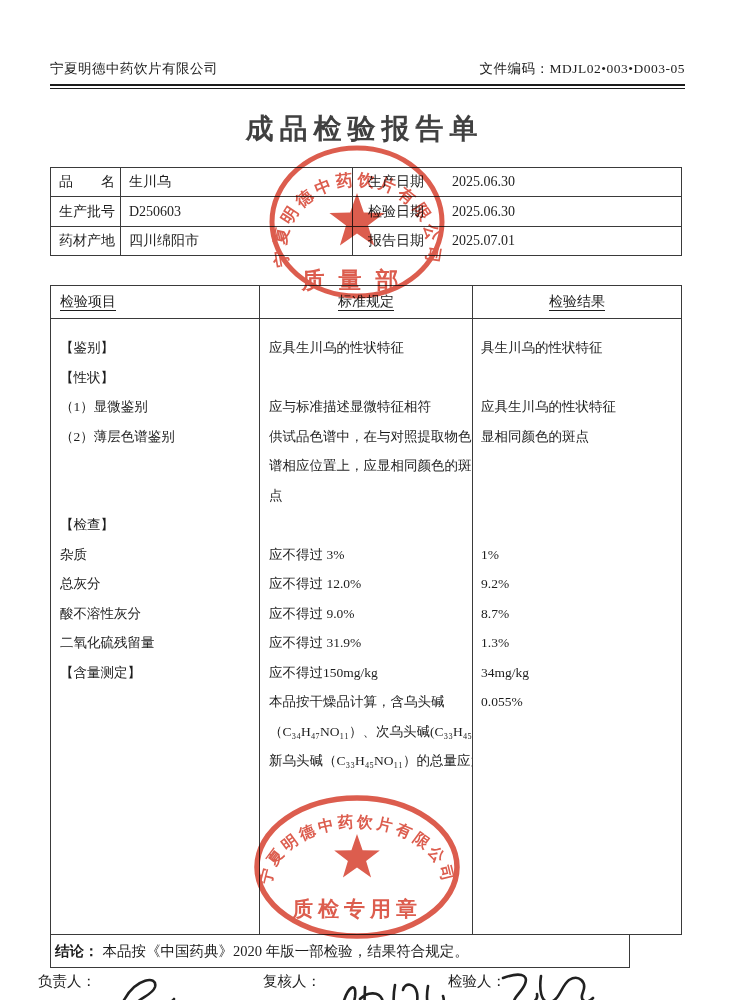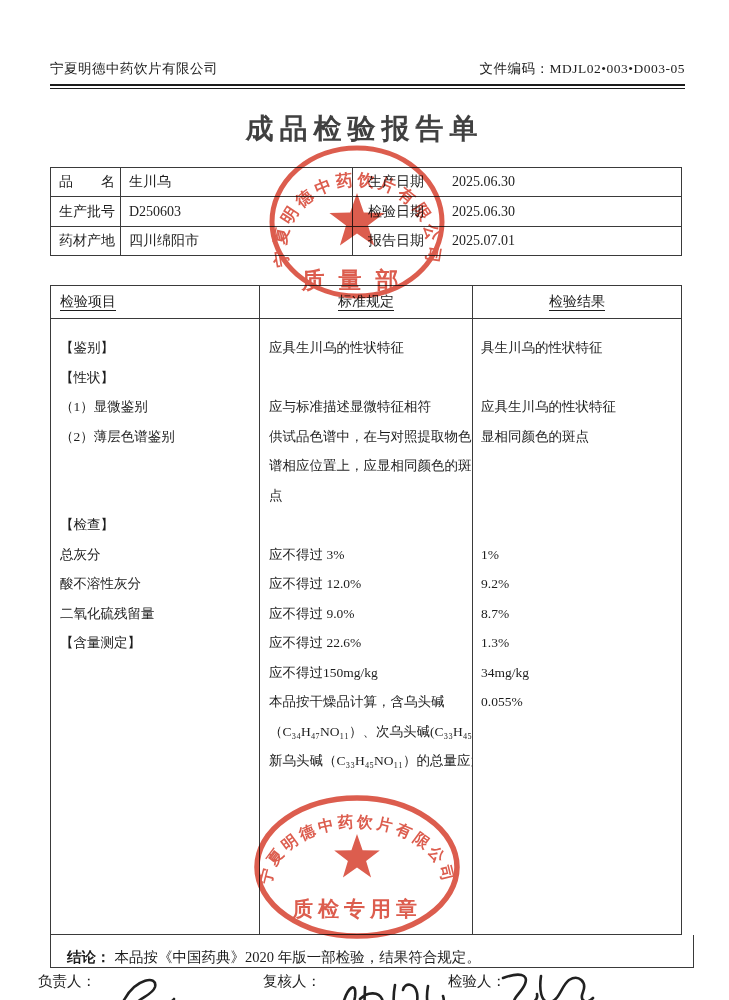--- a/index.html
+++ b/index.html
@@ -60,23 +60,23 @@
     display:flex;
   }
   .col { box-sizing:border-box; padding-top:14px; overflow:hidden; }
   .col-items     { width:209px; border-right:1.6px solid #3a3a3a; padding-left:9px; }
   .col-standards { width:213px; border-right:1.6px solid #3a3a3a; padding-left:9px; }
   .col-results   { flex:1; padding-left:8px; }
   .tline { height:29.5px; line-height:29.5px; font-size:13.5px; white-space:nowrap; }
 
   
   .conclusion-row {
-    position:absolute; left:50px; top:903px; width:644px; height:33px;
+    position:absolute; left:50px; top:903px; width:580px; height:33px;
     border:1.6px solid #3a3a3a; border-top:none; box-sizing:border-box;
-    display:flex; align-items:flex-end; padding-left:16px; font-size:14.5px;
+    display:flex; align-items:center; padding-left:4px; font-size:14.5px;
     white-space:nowrap;
   }
   .conclusion-label { font-weight:bold; margin-right:4px; }
 
   
   .signoff { position:absolute; left:0; top:936px; width:729px; height:64px; font-size:14.5px; }
   .sig-label { position:absolute; top:4px; white-space:nowrap; }
   .lbl-resp { left:38px; }
   .lbl-rev  { left:263px; }
   .lbl-insp { left:448px; }
@@ -146,40 +146,41 @@
 
   <div class="main-body">
     <div class="col col-items" id="col0">
         <div class="tline">【鉴别】</div>
         <div class="tline">【性状】</div>
         <div class="tline">（1）显微鉴别</div>
         <div class="tline">（2）薄层色谱鉴别</div>
         <div class="tline"></div>
         <div class="tline"></div>
         <div class="tline">【检查】</div>
+        <div class="tline">杂质</div>
         <div class="tline">总灰分</div>
         <div class="tline">酸不溶性灰分</div>
         <div class="tline">二氧化硫残留量</div>
         <div class="tline">【含量测定】</div>
         <div class="tline"></div>
         <div class="tline"></div>
         <div class="tline"></div>
       </div>
     <div class="col col-standards" id="col1">
         <div class="tline">应具生川乌的性状特征</div>
         <div class="tline"></div>
         <div class="tline">应与标准描述显微特征相符</div>
         <div class="tline">供试品色谱中，在与对照提取物色</div>
         <div class="tline">谱相应位置上，应显相同颜色的斑</div>
         <div class="tline">点</div>
         <div class="tline"></div>
         <div class="tline">应不得过 3%</div>
         <div class="tline">应不得过 12.0%</div>
         <div class="tline">应不得过 9.0%</div>
-        <div class="tline">应不得过 22.6%</div>
+        <div class="tline">应不得过 31.9%</div>
         <div class="tline">应不得过150mg/kg</div>
         <div class="tline">本品按干燥品计算，含乌头碱</div>
         <div class="tline">（C₃₄H₄₇NO₁₁）、次乌头碱(C₃₃H₄₅NO₁₀)、</div>
         <div class="tline">新乌头碱（C₃₃H₄₅NO₁₁）的总量应为</div>
       </div>
     <div class="col col-results" id="col2">
         <div class="tline">具生川乌的性状特征</div>
         <div class="tline"></div>
         <div class="tline">应具生川乌的性状特征</div>
         <div class="tline">显相同颜色的斑点</div>

